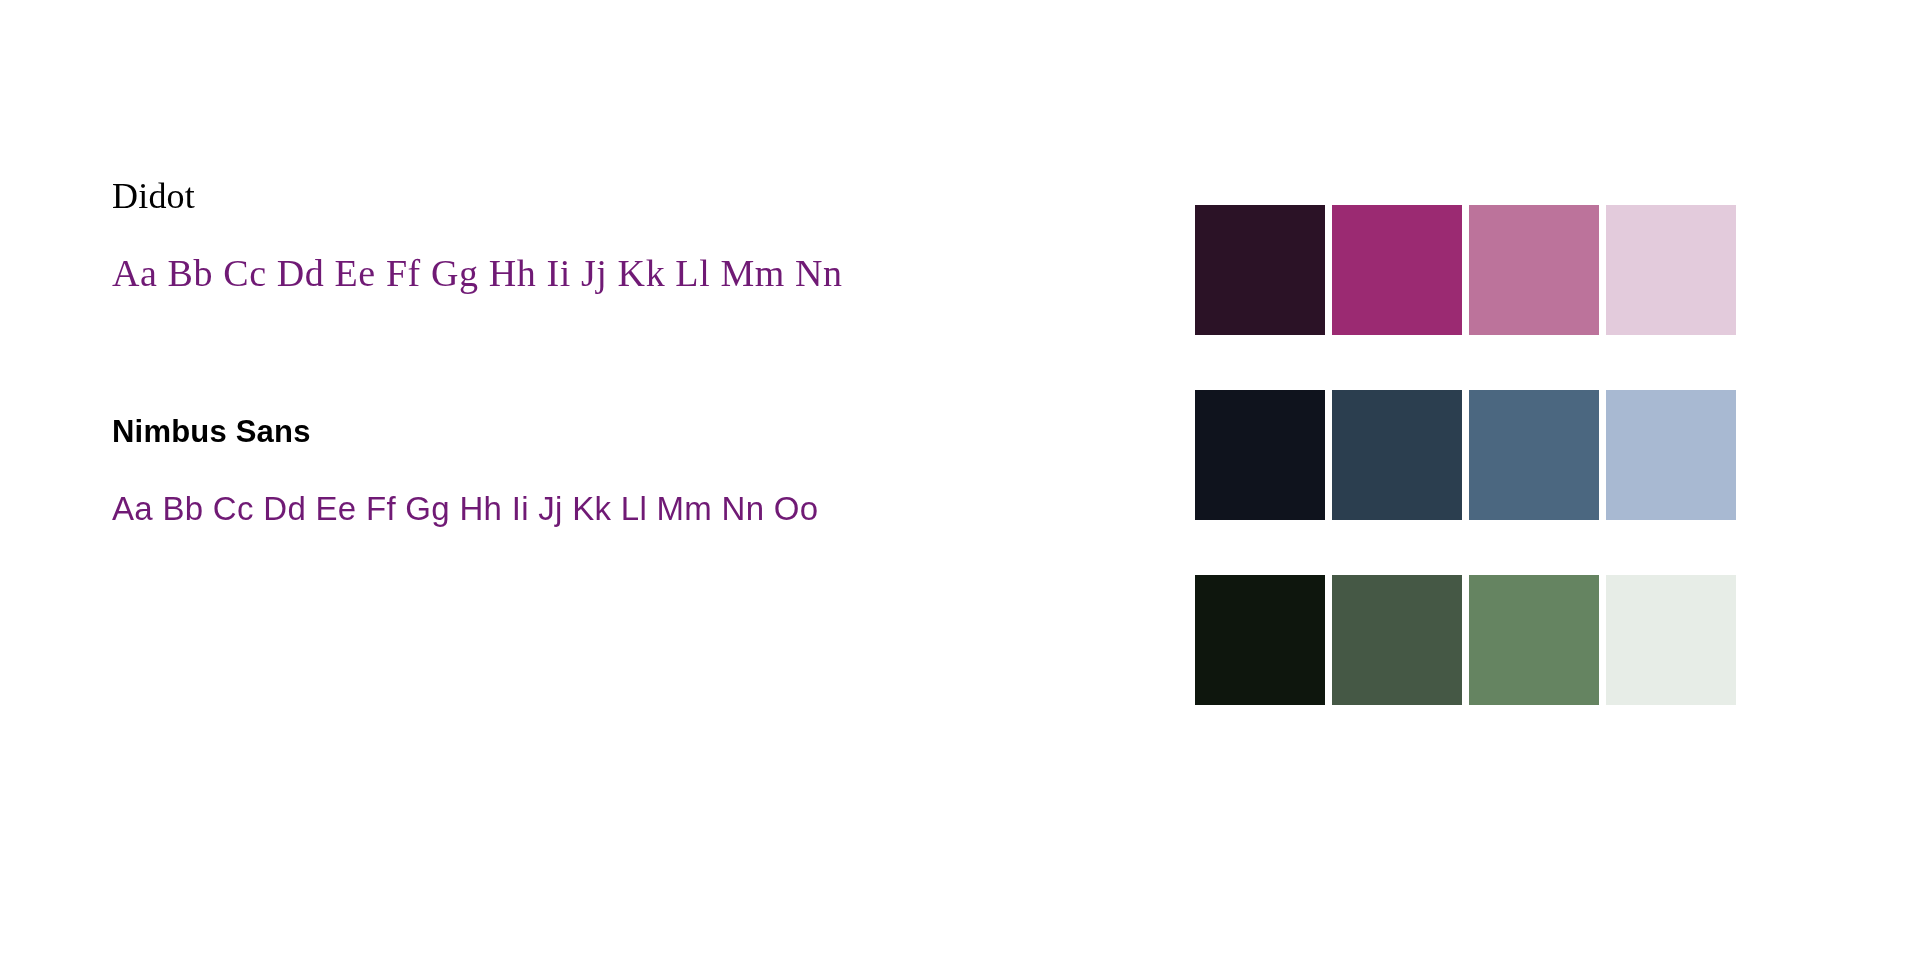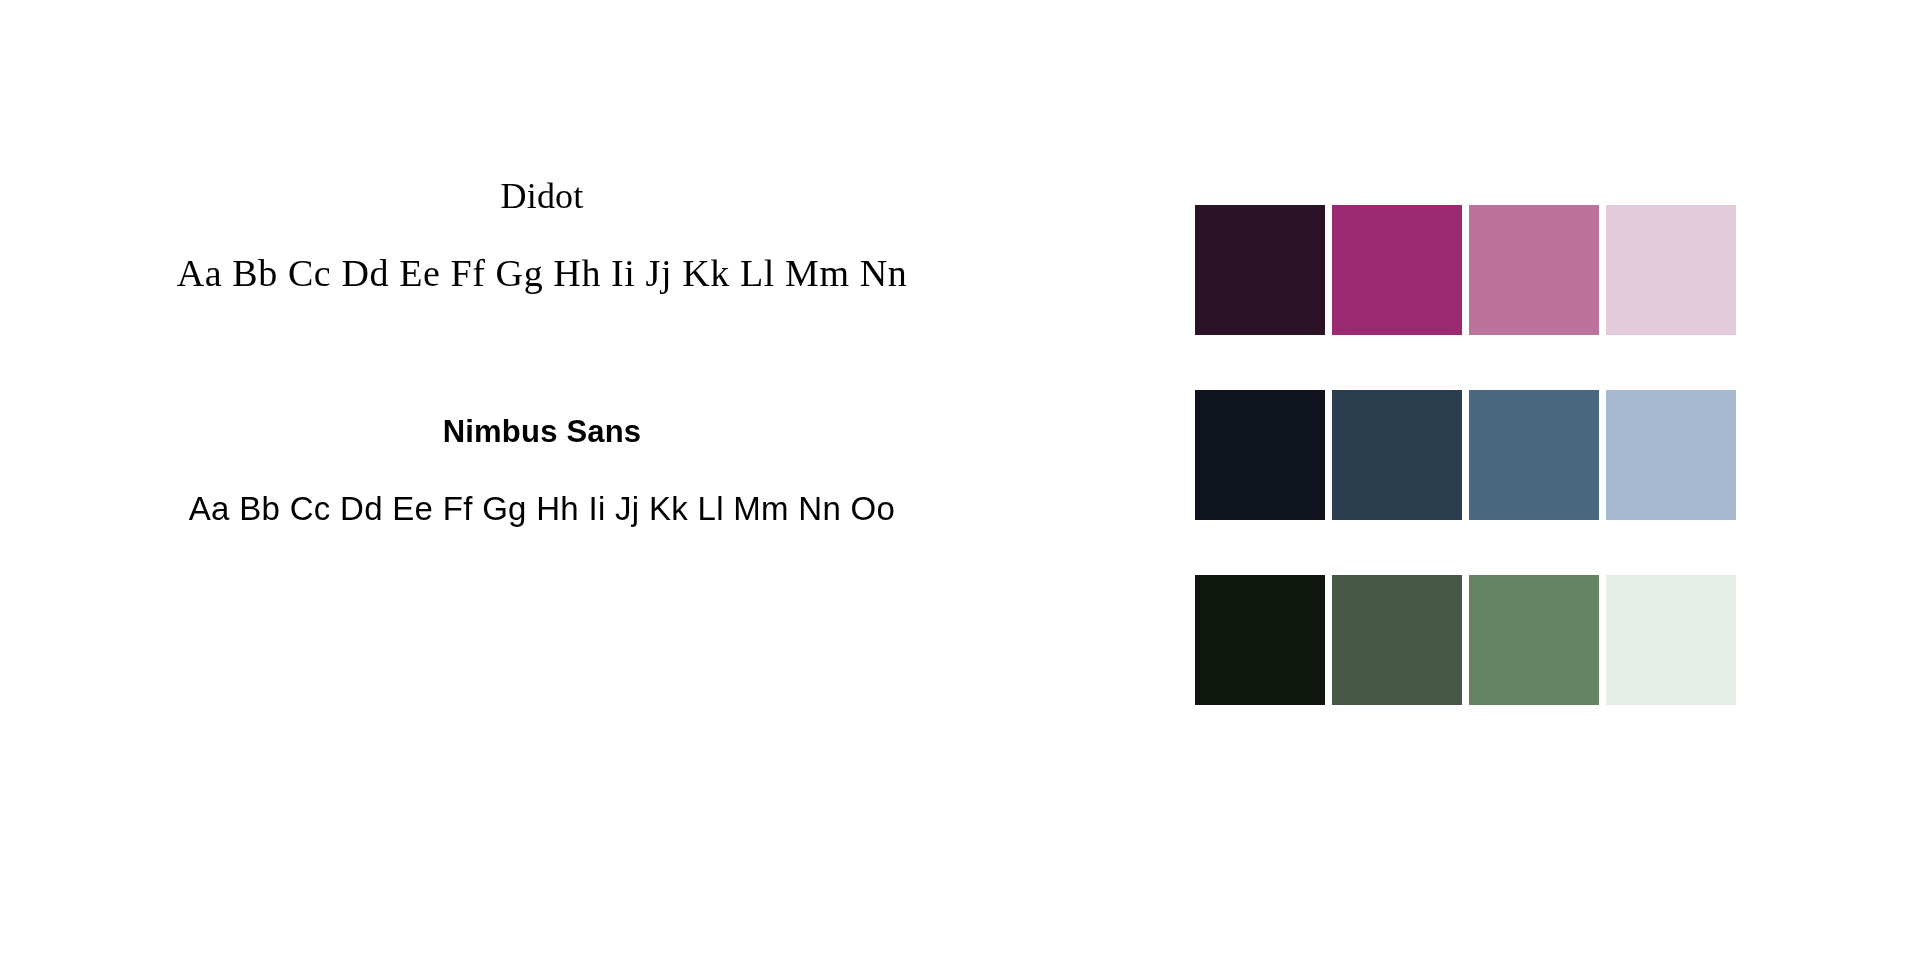--- a/index.html
+++ b/index.html
@@ -14,21 +14,20 @@
     font-family: "Liberation Sans", sans-serif;
     overflow: hidden;
     position: relative;
   }
 
   #style-sheet {
     position: relative;
     width: 1920px;
     height: 754px;
     background: #ffffff;
-    text-align: center;
   }
 
   
   .type-column {
     position: absolute;
     left: 112px;
     top: 176px;
     width: 860px;
   }
 
@@ -58,21 +57,21 @@
   }
 
   .specimen-sans .specimen-name {
     font-size: 31px;
     line-height: 36px;
     margin: 0 0 36px 0;
     font-weight: 700;
   }
 
   .alphabet {
-    color: #000000;
+    color: #701a75;
     margin: 0;
   }
 
   .alphabet-line {
     white-space: nowrap;
     display: block;
   }
 
   .specimen-serif .alphabet {
     font-size: 38px;

